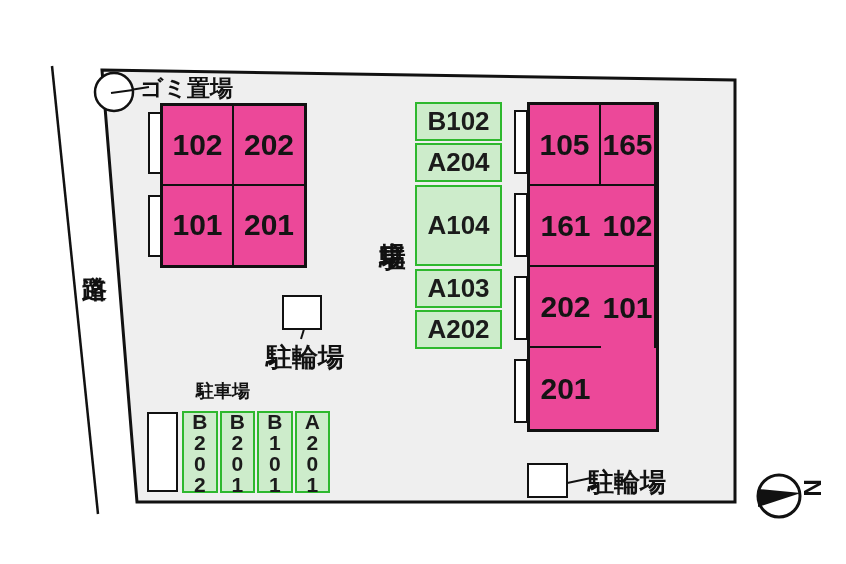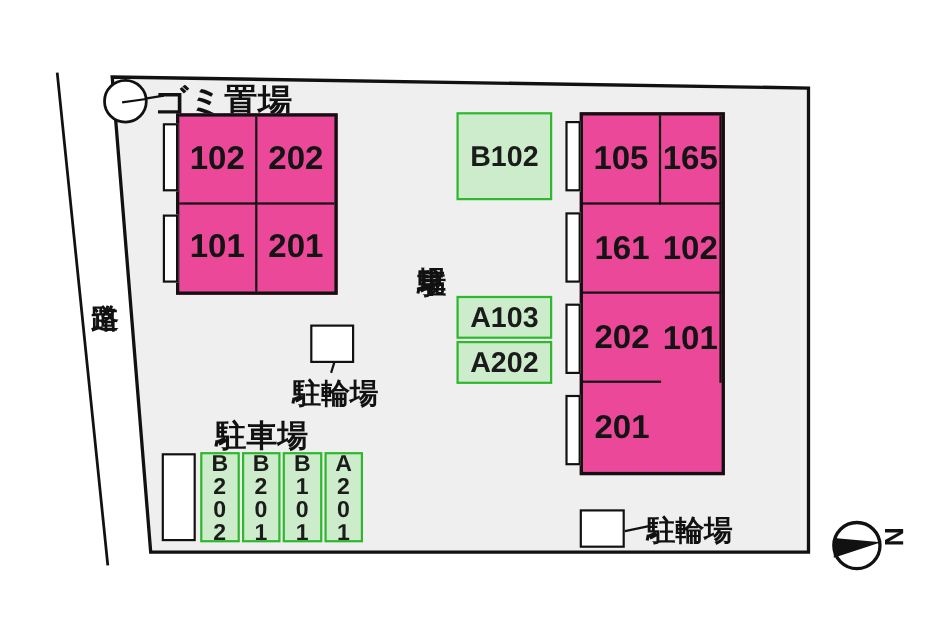--- a/index.html
+++ b/index.html
@@ -48,21 +48,21 @@
 
     <line x1="308" y1="316" x2="301" y2="339" stroke="#111" stroke-width="2"></line>
 
     <line x1="553" y1="486" x2="591" y2="478" stroke="#111" stroke-width="2"></line>
 
     <circle cx="779" cy="496" r="21" fill="#ffffff" stroke="#111" stroke-width="3"></circle>
     <polygon points="758,489 758,507 801,493" fill="#111"></polygon>
     <text x="812" y="488" transform="rotate(90 812 488)" font-size="24" font-weight="bold" font-family="Liberation Sans, DejaVu Sans, sans-serif" text-anchor="middle" dominant-baseline="central" fill="#111">N</text>
   </svg>
 
-  <div class="abs label" style="left:140px;top:77px;font-size:31px;">ゴミ置場</div>
+  <div class="abs label" style="left:140px;top:77px;font-size:23px;">ゴミ置場</div>
 
   <div class="abs label vtext" style="left:82px;top:257px;font-size:25px;">道路</div>
 
   <div class="abs building" style="left:160px;top:103px;width:147px;height:165px;
        grid-template-columns:71px 1fr;grid-template-rows:1fr 1fr;">
     <div class="bcell div-r div-b">102</div>
     <div class="bcell div-b">202</div>
     <div class="bcell div-r">101</div>
     <div class="bcell">201</div>
   </div>
@@ -80,37 +80,39 @@
     <div class="bcell">201</div>
   </div>
   <div class="abs porch" style="left:514px;top:110px;width:14px;height:64px;"></div>
   <div class="abs porch" style="left:514px;top:193px;width:14px;height:64px;"></div>
   <div class="abs porch" style="left:514px;top:276px;width:14px;height:64px;"></div>
   <div class="abs porch" style="left:514px;top:359px;width:14px;height:64px;"></div>
 
   <div class="abs pk-col" style="left:415px;top:102px;width:87px;height:330px;">
     <div class="pk-group">
       <div class="pk-cell">B102</div>
+      <div class="pk-cell">A204</div>
     </div>
     <div class="pk-group">
+      <div class="pk-cell">A104</div>
     </div>
     <div class="pk-group">
       <div class="pk-cell">A103</div>
       <div class="pk-cell">A202</div>
     </div>
     <div class="pk-group">
     </div>
   </div>
 
   <div class="abs label vtext" style="left:380px;top:222px;font-size:26px;">駐車場</div>
 
   <div class="abs whitebox" style="left:282px;top:295px;width:40px;height:35px;"></div>
   <div class="abs label" style="left:266px;top:344px;font-size:26px;">駐輪場</div>
 
-  <div class="abs label" style="left:196px;top:382px;font-size:28px;">駐車場</div>
+  <div class="abs label" style="left:196px;top:382px;font-size:18px;">駐車場</div>
   <div class="abs pk-row" style="left:182px;top:411px;width:148px;height:82px;">
     <div class="pk-vcell">
       <span>B202</span>
     </div>
     <div class="pk-vcell">
       <span>B201</span>
     </div>
     <div class="pk-vcell">
       <span>B101</span>
     </div>

